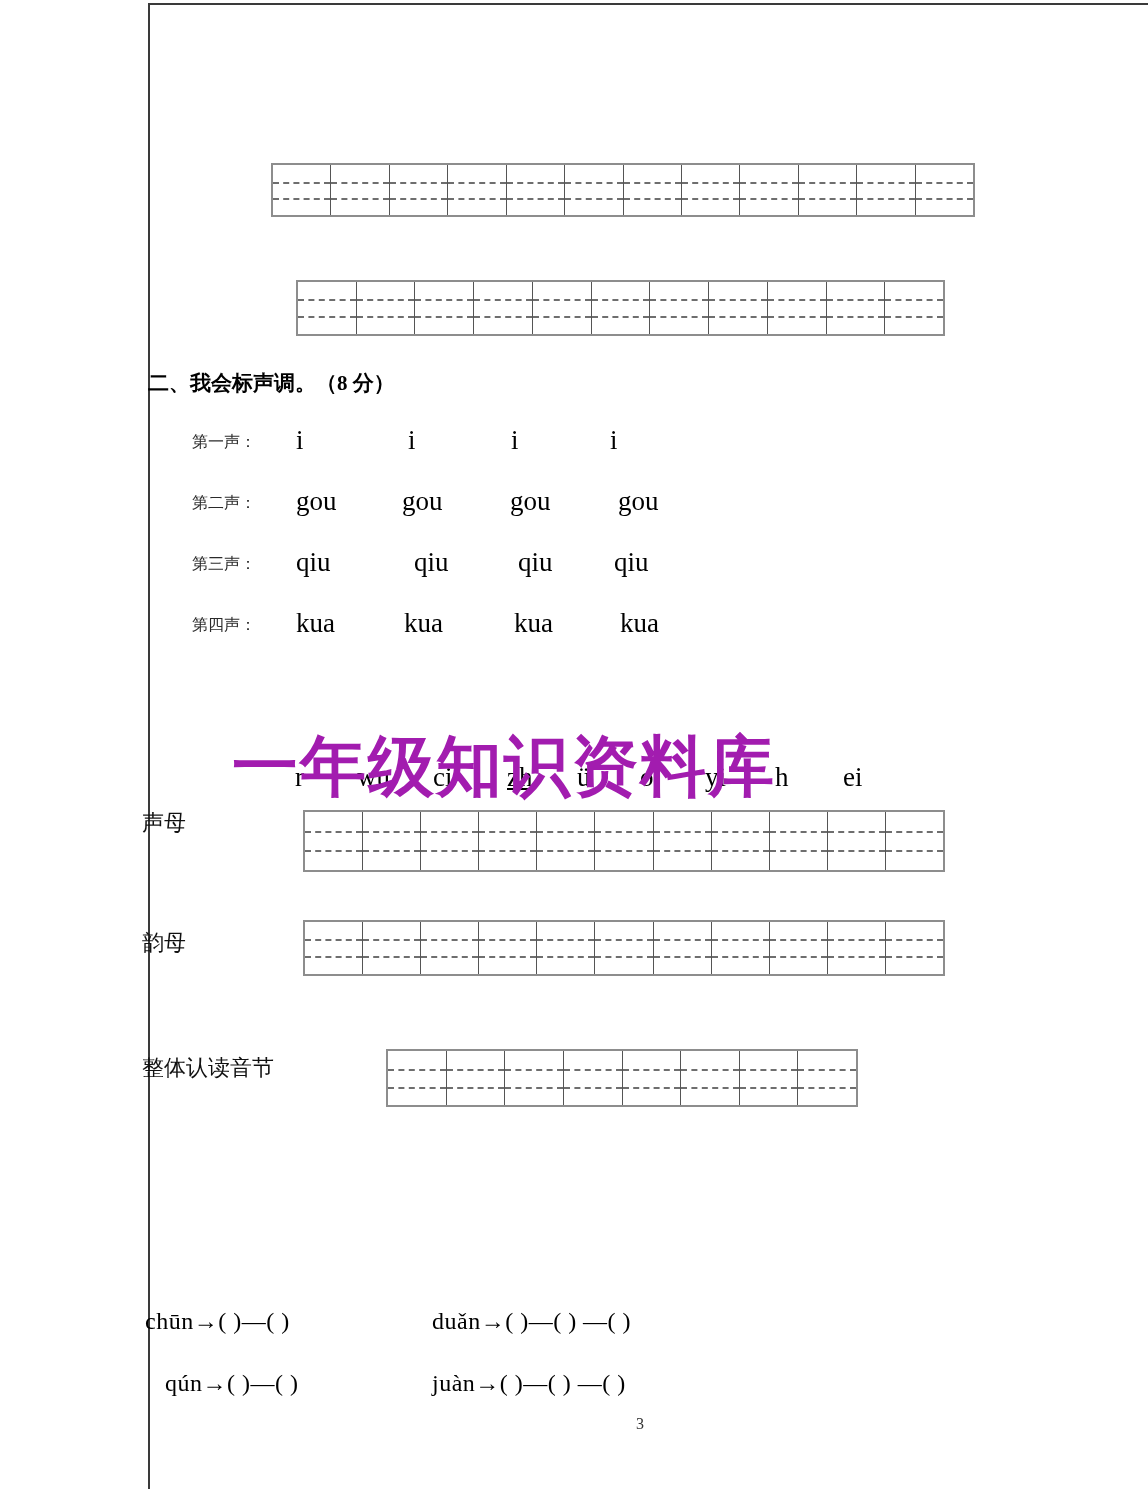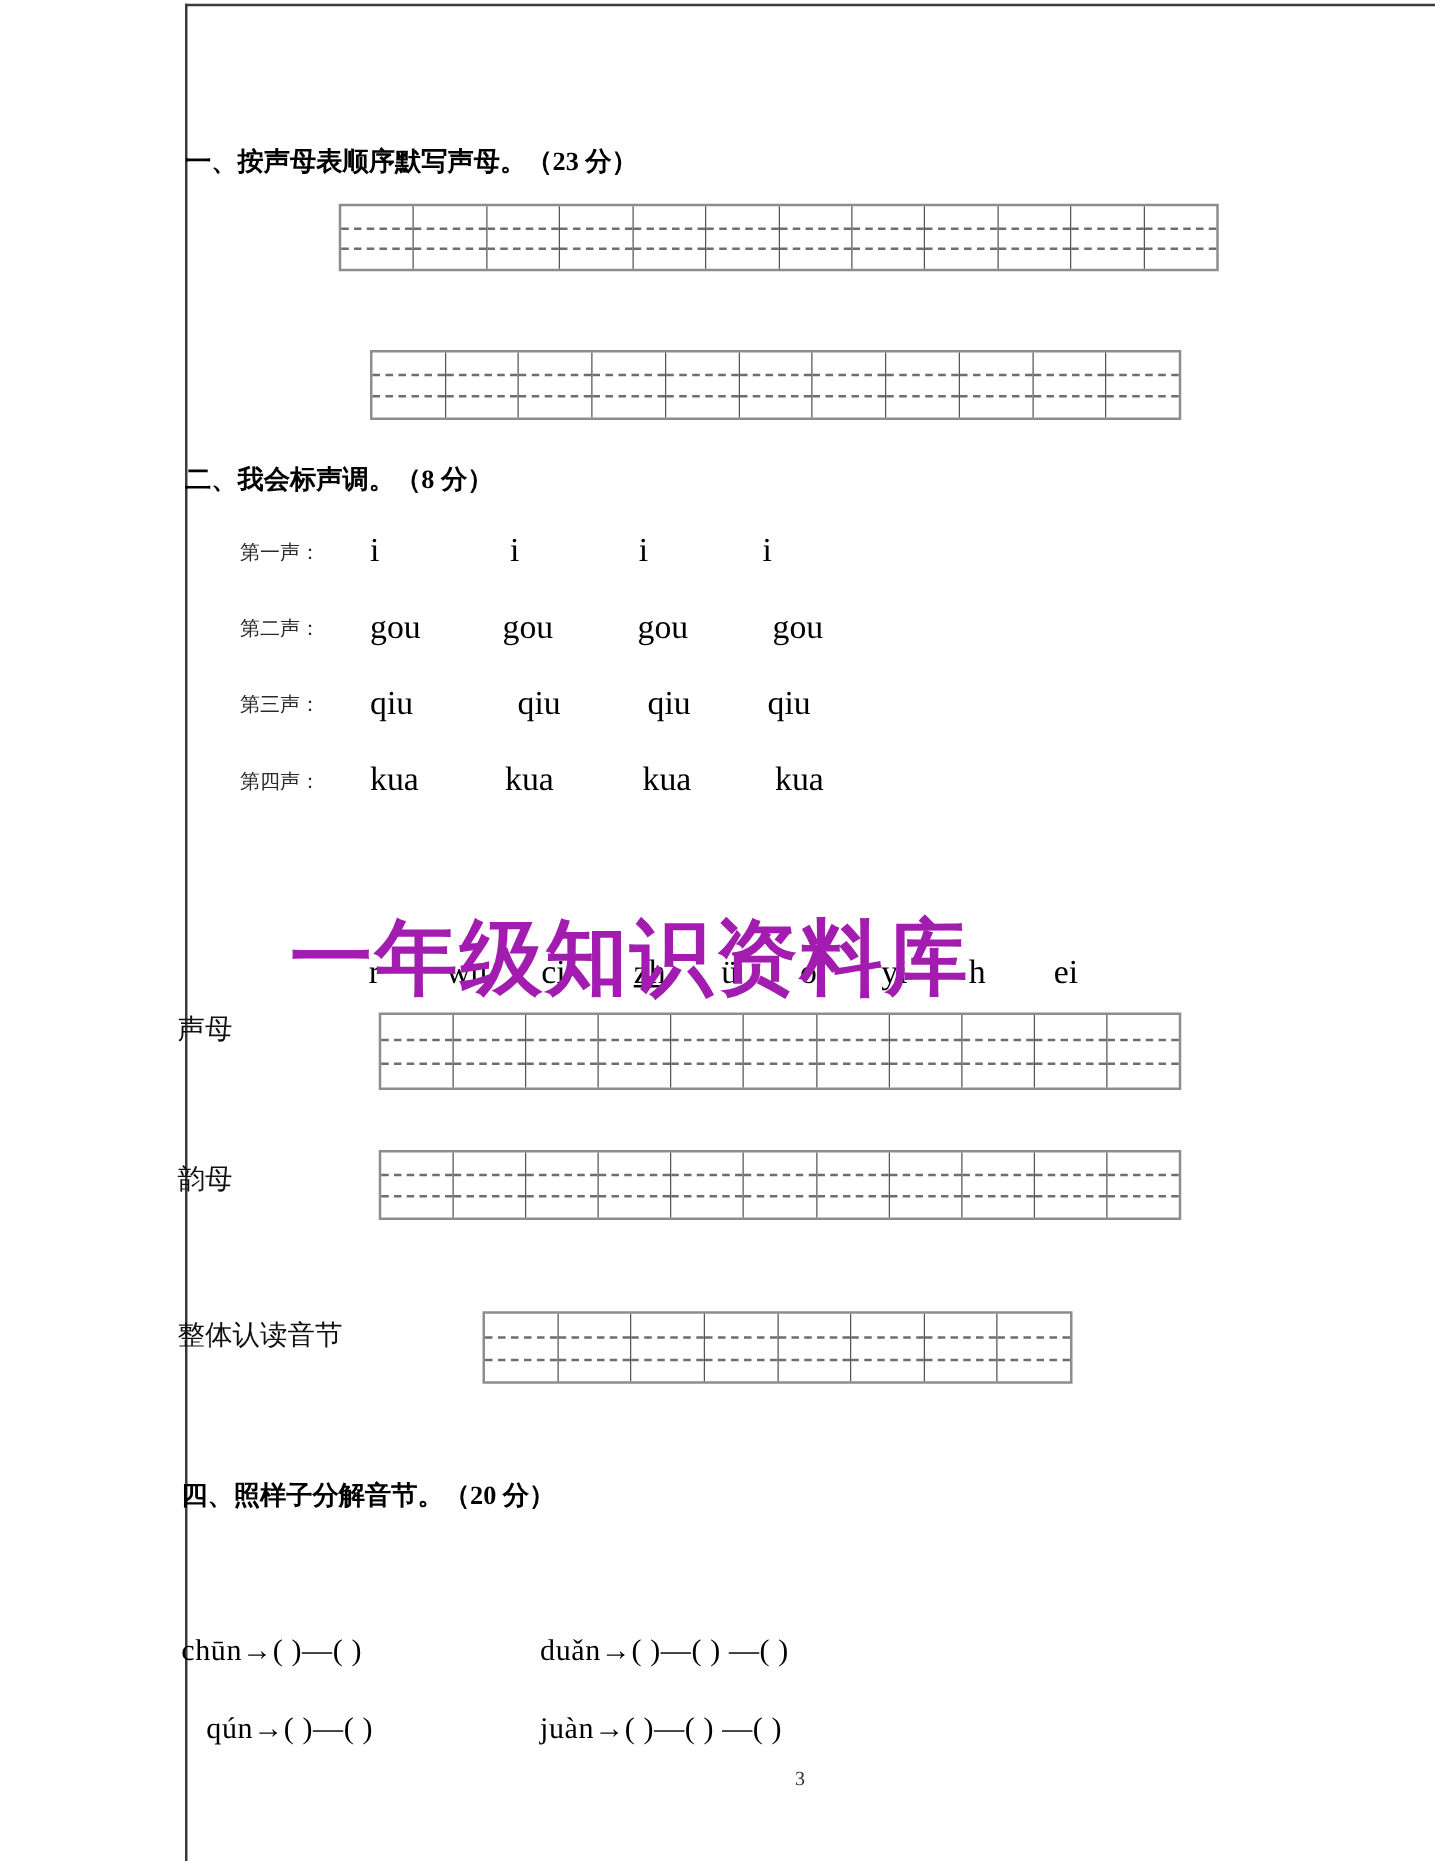--- a/index.html
+++ b/index.html
@@ -180,21 +180,20 @@
 <body>
 
 <div class="page">
 
   <div class="rule-top"></div>
   <div class="rule-left"></div>
 
   <div class="content">
 
 
-    <div class="sec-heading" style="left:148px; top:115px;">一、按声母表顺序默写声母。（23 分）</div>
 
     <div class="grid" id="grid-s1a" style="left:271px; top:163px; width:700px; height:50px;">
         <div class="cell" style="flex: 1 1 0px;"></div>
         <div class="cell" style="flex: 1 1 0px;"></div>
         <div class="cell" style="flex: 1 1 0px;"></div>
         <div class="cell" style="flex: 1 1 0px;"></div>
         <div class="cell" style="flex: 1 1 0px;"></div>
         <div class="cell" style="flex: 1 1 0px;"></div>
         <div class="cell" style="flex: 1 1 0px;"></div>
         <div class="cell" style="flex: 1 1 0px;"></div>
@@ -305,21 +304,20 @@
         <div class="cell" style="flex: 1 1 0px;"></div>
         <div class="cell" style="flex: 1 1 0px;"></div>
         <div class="cell" style="flex: 1 1 0px;"></div>
         <div class="cell" style="flex: 1 1 0px;"></div>
         <div class="cell" style="flex: 1 1 0px;"></div>
         <div class="cell" style="flex: 1 1 0px;"></div>
         <div class="cell" style="flex: 1 1 0px;"></div>
         <div class="cell" style="flex: 1 1 0px;"></div>
       </div>
 
-    <div class="sec-heading" style="left:145px; top:1182px;">四、照样子分解音节。（20 分）</div>
 
 
     <div class="sec4-line" style="left:145px; top:1308px;">chūn→(      )—(      )</div>
     <div class="sec4-line" style="left:432px; top:1308px;">duǎn→(      )—(      ) —(      )</div>
 
     <div class="sec4-line" style="left:145px; top:1370px;margin-left:20px;">qún→(      )—(      )</div>
     <div class="sec4-line" style="left:432px; top:1370px;">juàn→(      )—(      ) —(      )</div>
 
     <div class="page-number">3</div>
 

